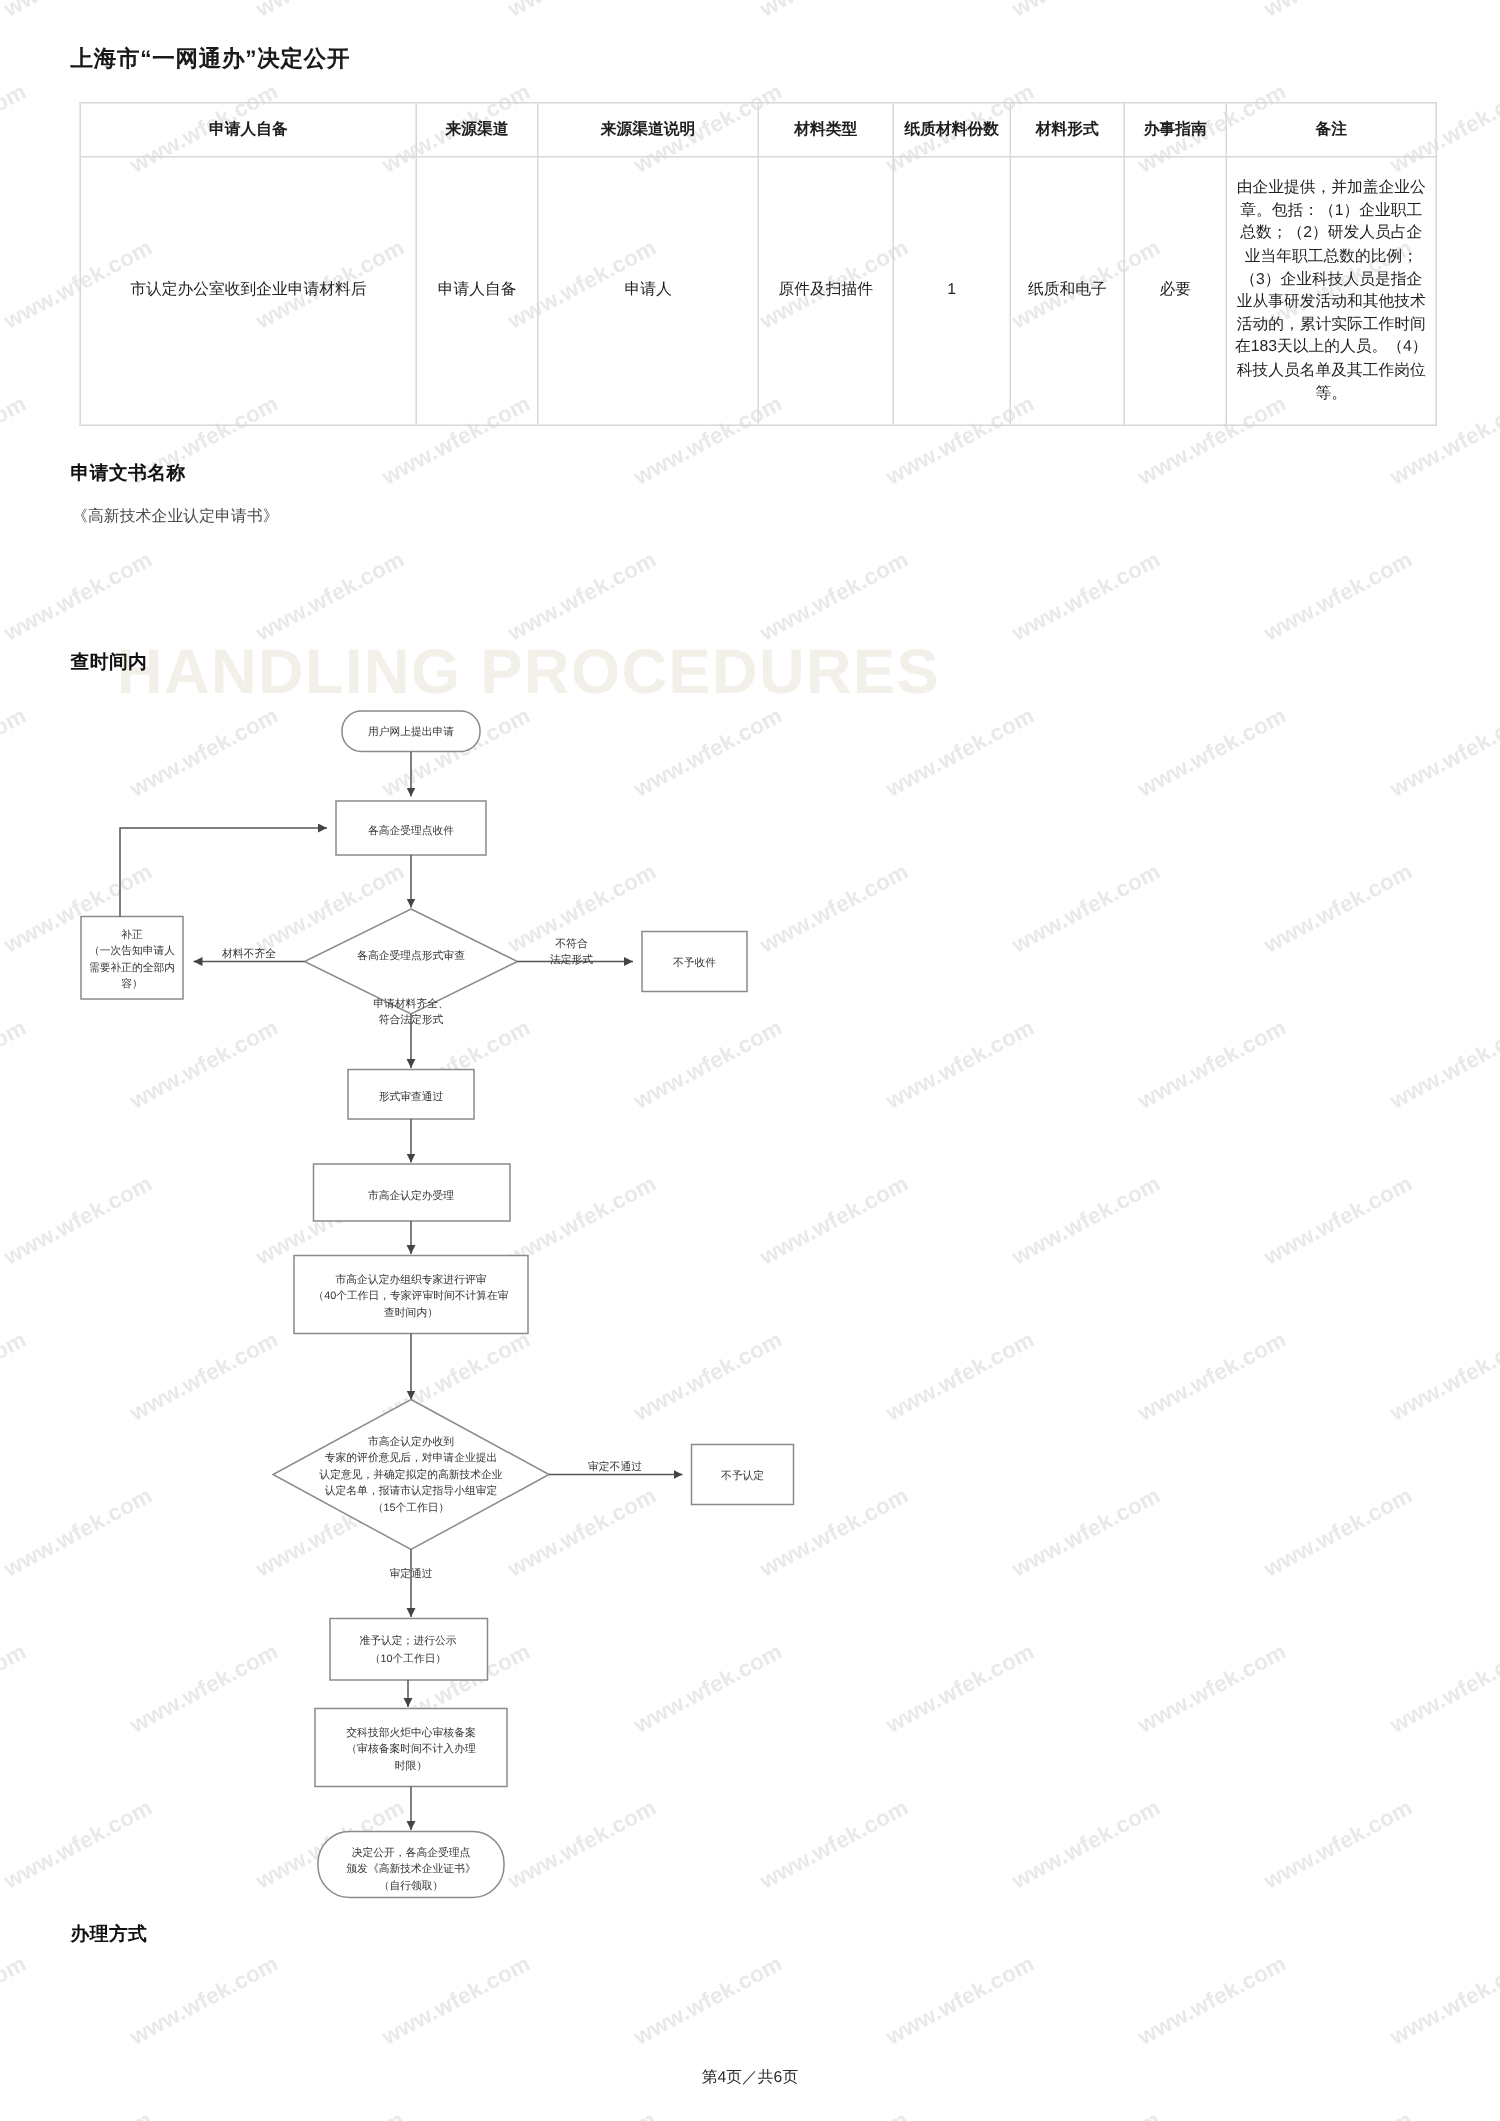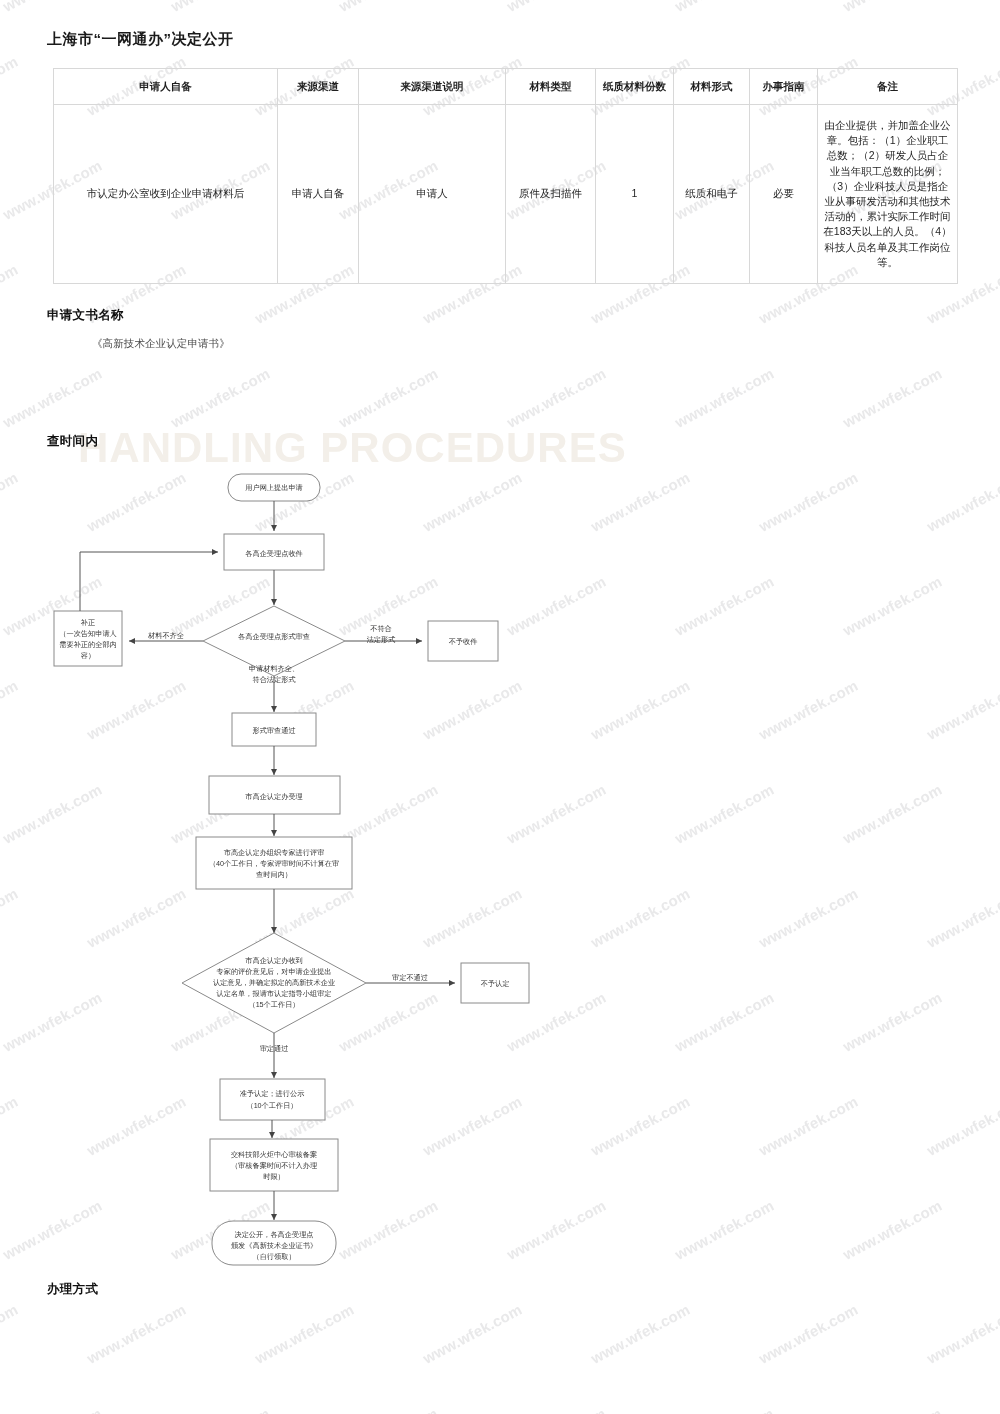--- a/index.html
+++ b/index.html
@@ -99,21 +99,21 @@
     position:absolute;left:47px;
     font-size:12.5px;font-weight:700;color:#111;
     letter-spacing:.3px;
   }
   .para{
     position:absolute;
     font-size:10.5px;color:#3a3a3a;
     letter-spacing:.1px;
   }
   #h2-doc{top:307px;}
-  #doc-name{left:48px;top:337px;font-size:10.5px;color:#4a4a4a;margin-left:44px;}
+  #doc-name{left:48px;top:337px;font-size:10.5px;color:#4a4a4a;}
   #h2-flow{top:433px;}
   #h2-method{top:1281px;}
   #m1{left:48px;top:1306px;width:905px;line-height:1.9;}
   #m2{left:48px;top:1356px;width:910px;line-height:1.9;}
 
   .footer{
     position:absolute;left:0;top:1378px;width:1000px;
     text-align:center;font-size:10.5px;color:#2a2a2a;
   }
 
@@ -397,13 +397,14 @@
         <rect class="fx-shape" x="212" y="766" width="124" height="44" rx="21" ry="21"></rect>
         <text class="fx-text" x="274" y="782">决定公开，各高企受理点</text>
         <text class="fx-text" x="274" y="793">颁发《高新技术企业证书》</text>
         <text class="fx-text" x="274" y="804">（自行领取）</text>
       </g>
     </svg>
   </div>
 
   <div class="h2" id="h2-method">办理方式</div>
 
+  <div class="footer">第4页／共6页</div>
 </div>
 
 </body></html>

